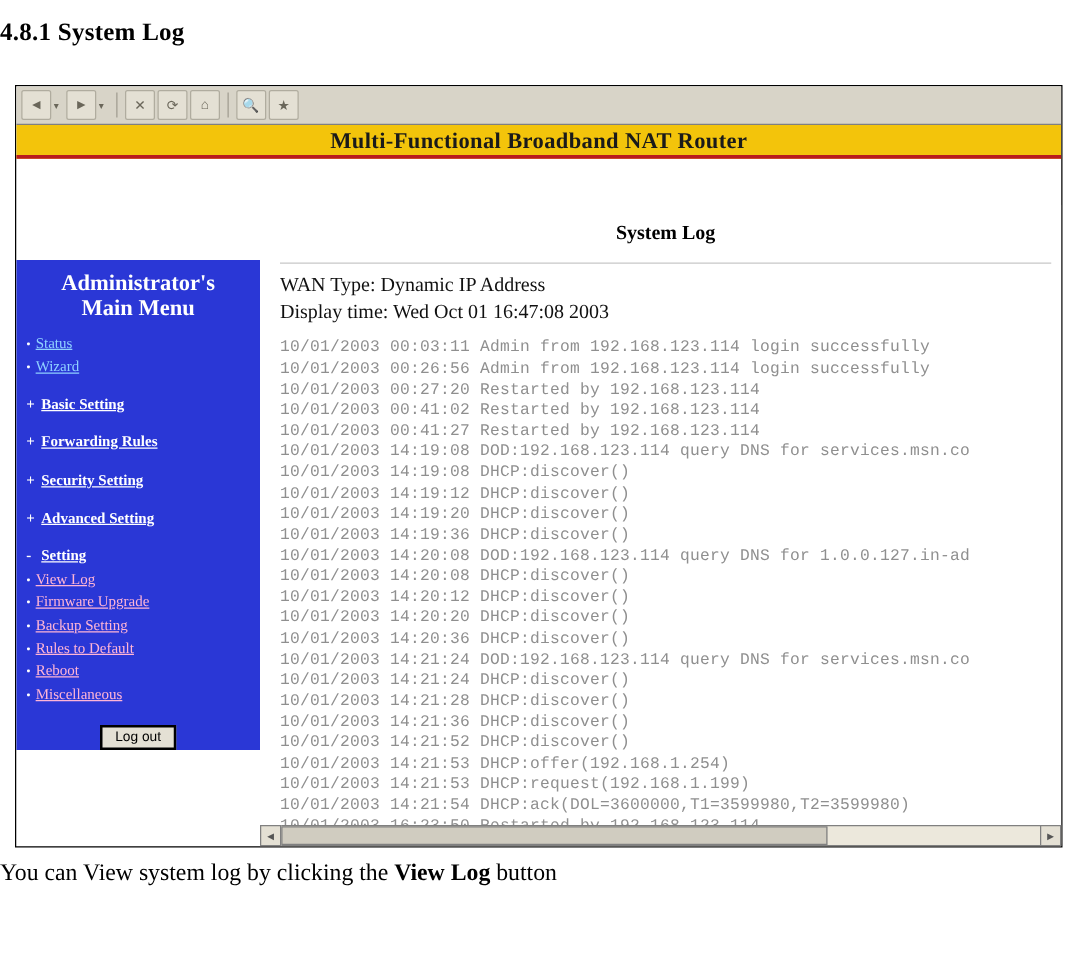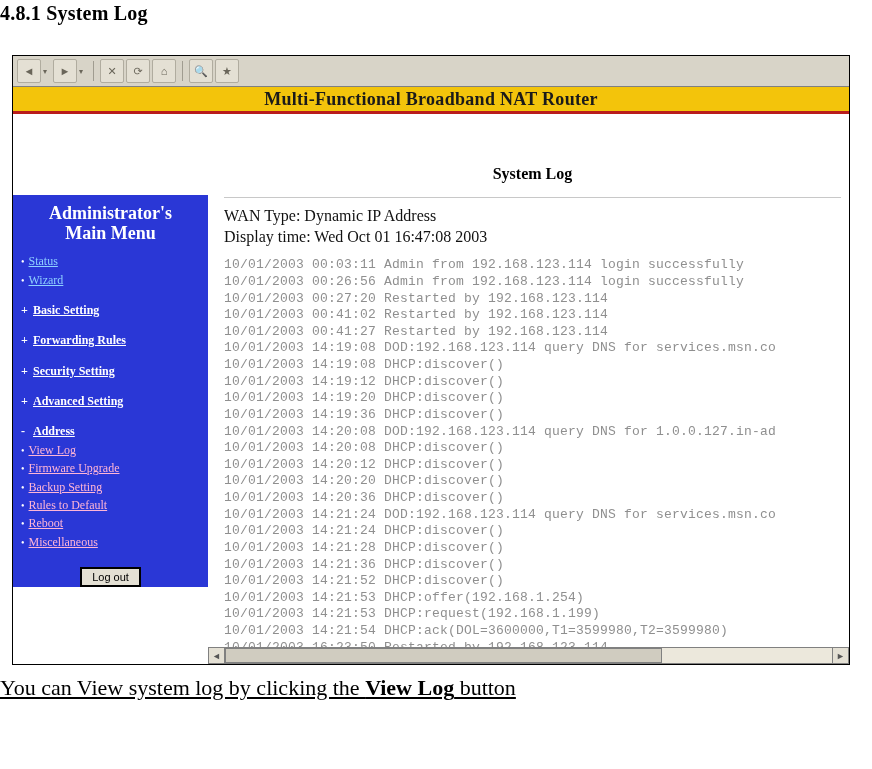--- a/index.html
+++ b/index.html
@@ -6,21 +6,21 @@
     margin: 0;
     padding: 0;
     font-family: "Times New Roman", Times, serif;
     background: #fff;
     color: #000;
     width: 872px;
   }
   .doc-heading {
     font-size: 20px;
     font-weight: bold;
-    padding: 2px 0 0 0;
+    padding: 15px 0 0 0;
     letter-spacing: 0.2px;
   }
   .screenshot-frame {
     border: 1px solid #000;
     margin: 30px 0 10px 12px;
     width: 838px;
     height: 610px;
     overflow: hidden;
     position: relative;
     background: #fff;
@@ -177,24 +177,23 @@
   .hs-btn {
     width: 17px;
     border: 1px solid #808080;
     background: #e4e0d4;
     display:flex;align-items:center;justify-content:center;
     font-size:9px;color:#555;box-sizing:border-box;
   }
   .hs-track { flex:1; border-top:1px solid #808080; border-bottom:1px solid #808080; position:relative; background:#ece8dc;}
   .hs-thumb { position:absolute; left:0; top:0; bottom:0; width:72%; background:#d0ccc0; border:1px solid #808080; box-sizing:border-box;}
   .doc-caption {
-    font-size: 22px;
+    font-size: 19px;
     padding-left: 0;
     margin-top: 8px;
-    text-decoration: underline;
   }
   .doc-caption b { font-weight: bold; }
 </style>
 </head>
 <body>
 
 <div class="doc-heading">4.8.1 System Log</div>
 
 <div class="screenshot-frame">
 
@@ -245,21 +244,21 @@
             <a class="sb-cat">Security Setting</a>
           </li>
         <li class="sb-gap"></li>
         <li>
             <span class="sb-plus">+</span>
             <a class="sb-cat">Advanced Setting</a>
           </li>
         <li class="sb-gap"></li>
         <li>
             <span class="sb-plus">-</span>
-            <a class="sb-cat">Address</a>
+            <a class="sb-cat">Setting</a>
           </li>
         <li>
             <span class="sb-bullet">•</span>
             <a class="sb-link pink">View Log</a>
           </li>
         <li>
             <span class="sb-bullet">•</span>
             <a class="sb-link pink">Firmware Upgrade</a>
           </li>
         <li>

